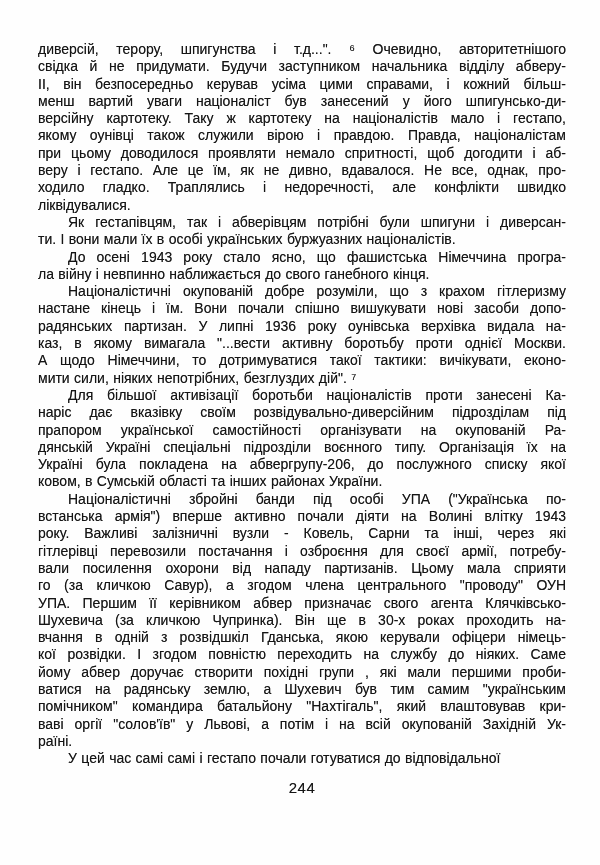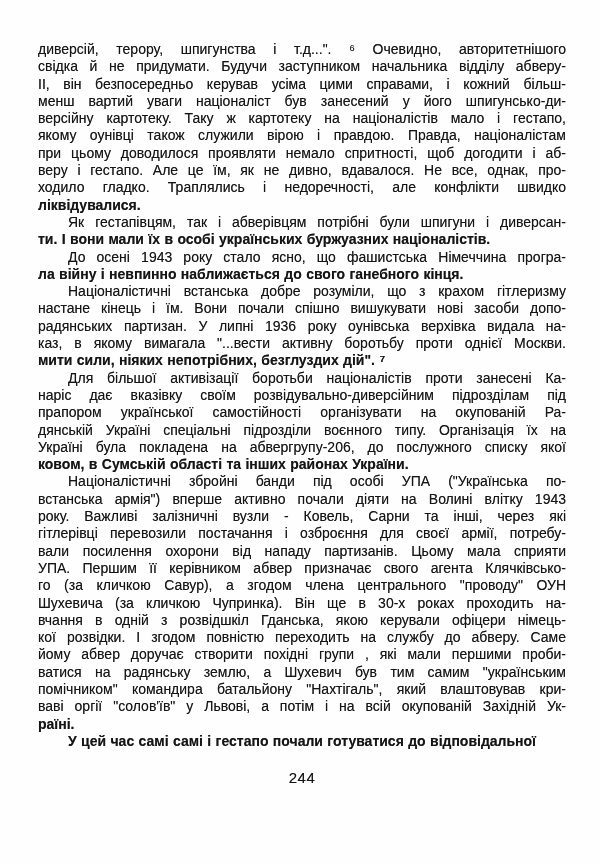--- a/index.html
+++ b/index.html
@@ -30,28 +30,27 @@
     font-size: 14px;
     line-height: 17.3px;
     text-align: justify;
     text-align-last: justify;
     -moz-text-align-last: justify;
     text-shadow: 0 0 0.4px rgba(20,20,20,0.55);
     word-spacing: 0.5px;
   }
   .line.last {
     text-align-last: left;
-    font-weight: bold;
     -moz-text-align-last: left;
   }
   .line.indent {
     text-indent: 30px;
   }
   .page-number {
-    margin-top: 19px;
+    margin-top: 12px;
     text-align: center;
     font-size: 15px;
     letter-spacing: 0.5px;
     text-shadow: 0 0 0.4px rgba(20,20,20,0.55);
   }
 </style>
 </head>
 <body>
 
 <div class="scan-page">
@@ -71,45 +70,46 @@
         </div>
         <div class="paragraph">
           <div class="line indent">Як гестапівцям, так і абверівцям потрібні були шпигуни і диверсан-</div>
           <div class="line last">ти. І вони мали їх в особі українських буржуазних націоналістів.</div>
         </div>
         <div class="paragraph">
           <div class="line indent">До осені 1943 року стало ясно, що фашистська Німеччина програ-</div>
           <div class="line last">ла війну і невпинно наближається до свого ганебного кінця.</div>
         </div>
         <div class="paragraph">
-          <div class="line indent">Націоналістичні встанська добре розуміли, що з крахом гітлеризму</div>
+          <div class="line indent">Націоналістичні окупованій добре розуміли, що з крахом гітлеризму</div>
           <div class="line">настане кінець і їм. Вони почали спішно вишукувати нові засоби допо-</div>
           <div class="line">радянських партизан. У липні 1936 року оунівська верхівка видала на-</div>
           <div class="line">каз, в якому вимагала "...вести активну боротьбу проти однієї Москви.</div>
+          <div class="line">А щодо Німеччини, то дотримуватися такої тактики: вичікувати, еконо-</div>
           <div class="line last">мити сили, ніяких непотрібних, безглуздих дій". ⁷</div>
         </div>
         <div class="paragraph">
           <div class="line indent">Для більшої активізації боротьби націоналістів проти занесені Ка-</div>
           <div class="line">наріс дає вказівку своїм розвідувально-диверсійним підрозділам під</div>
           <div class="line">прапором української самостійності організувати на окупованій Ра-</div>
           <div class="line">дянській Україні спеціальні підрозділи воєнного типу. Організація їх на</div>
           <div class="line">Україні була покладена на абвергрупу-206, до послужного списку якої</div>
           <div class="line last">ковом, в Сумській області та інших районах України.</div>
         </div>
         <div class="paragraph">
           <div class="line indent">Націоналістичні збройні банди під особі УПА ("Українська по-</div>
           <div class="line">встанська армія") вперше активно почали діяти на Волині влітку 1943</div>
           <div class="line">року. Важливі залізничні вузли - Ковель, Сарни та інші, через які</div>
           <div class="line">гітлерівці перевозили постачання і озброєння для своєї армії, потребу-</div>
           <div class="line">вали посилення охорони від нападу партизанів. Цьому мала сприяти</div>
+          <div class="line">го (за кличкою Савур), а згодом члена центрального "проводу" ОУН</div>
           <div class="line">УПА. Першим її керівником абвер призначає свого агента Клячківсько-</div>
-          <div class="line">го (за кличкою Савур), а згодом члена центрального "проводу" ОУН</div>
           <div class="line">Шухевича (за кличкою Чупринка). Він ще в 30-х роках проходить на-</div>
           <div class="line">вчання в одній з розвідшкіл Гданська, якою керували офіцери німець-</div>
-          <div class="line">кої розвідки. І згодом повністю переходить на службу до абверу. Саме</div>
+          <div class="line">кої розвідки. І згодом повністю переходить на службу до ніяких. Саме</div>
           <div class="line">йому абвер доручає створити похідні групи , які мали першими проби-</div>
           <div class="line">ватися на радянську землю, а Шухевич був тим самим "українським</div>
           <div class="line">помічником" командира батальйону "Нахтігаль", який влаштовував кри-</div>
           <div class="line">ваві оргії "солов'їв" у Львові, а потім і на всій окупованій Західній Ук-</div>
           <div class="line last">раїні.</div>
         </div>
         <div class="paragraph">
           <div class="line last indent">У цей час самі самі і гестапо почали готуватися до відповідальної</div>
         </div>
       </div>

